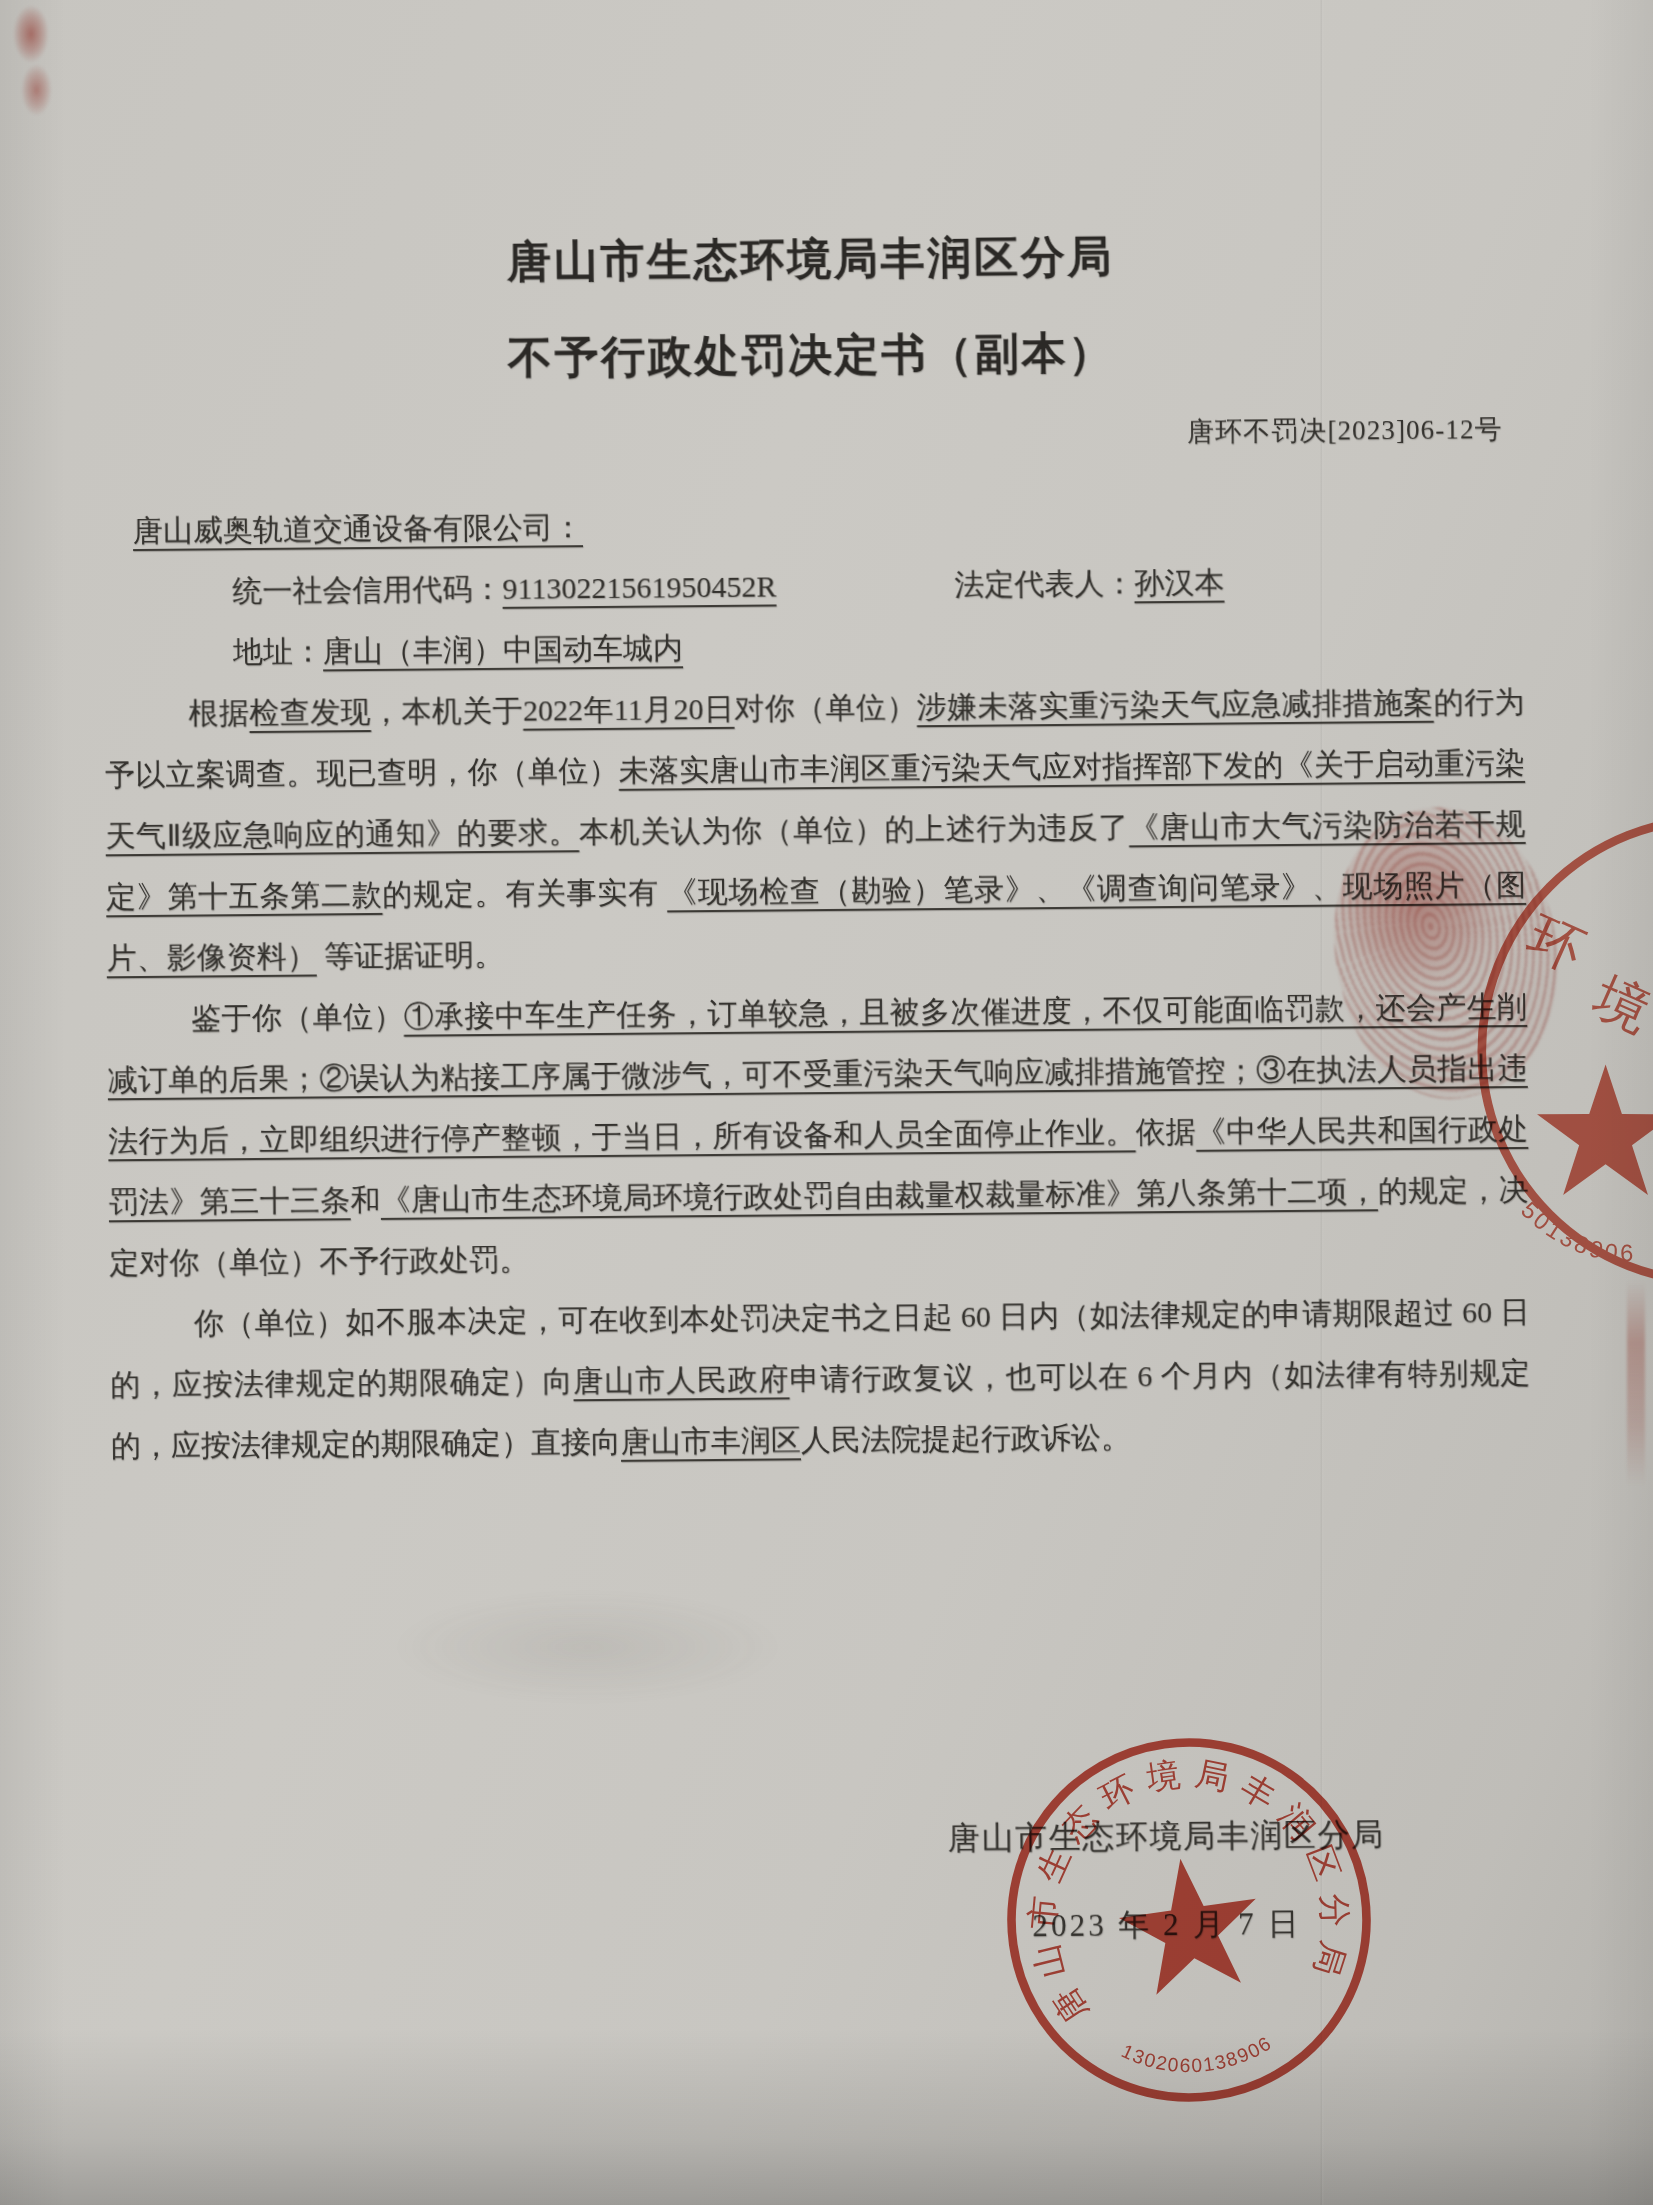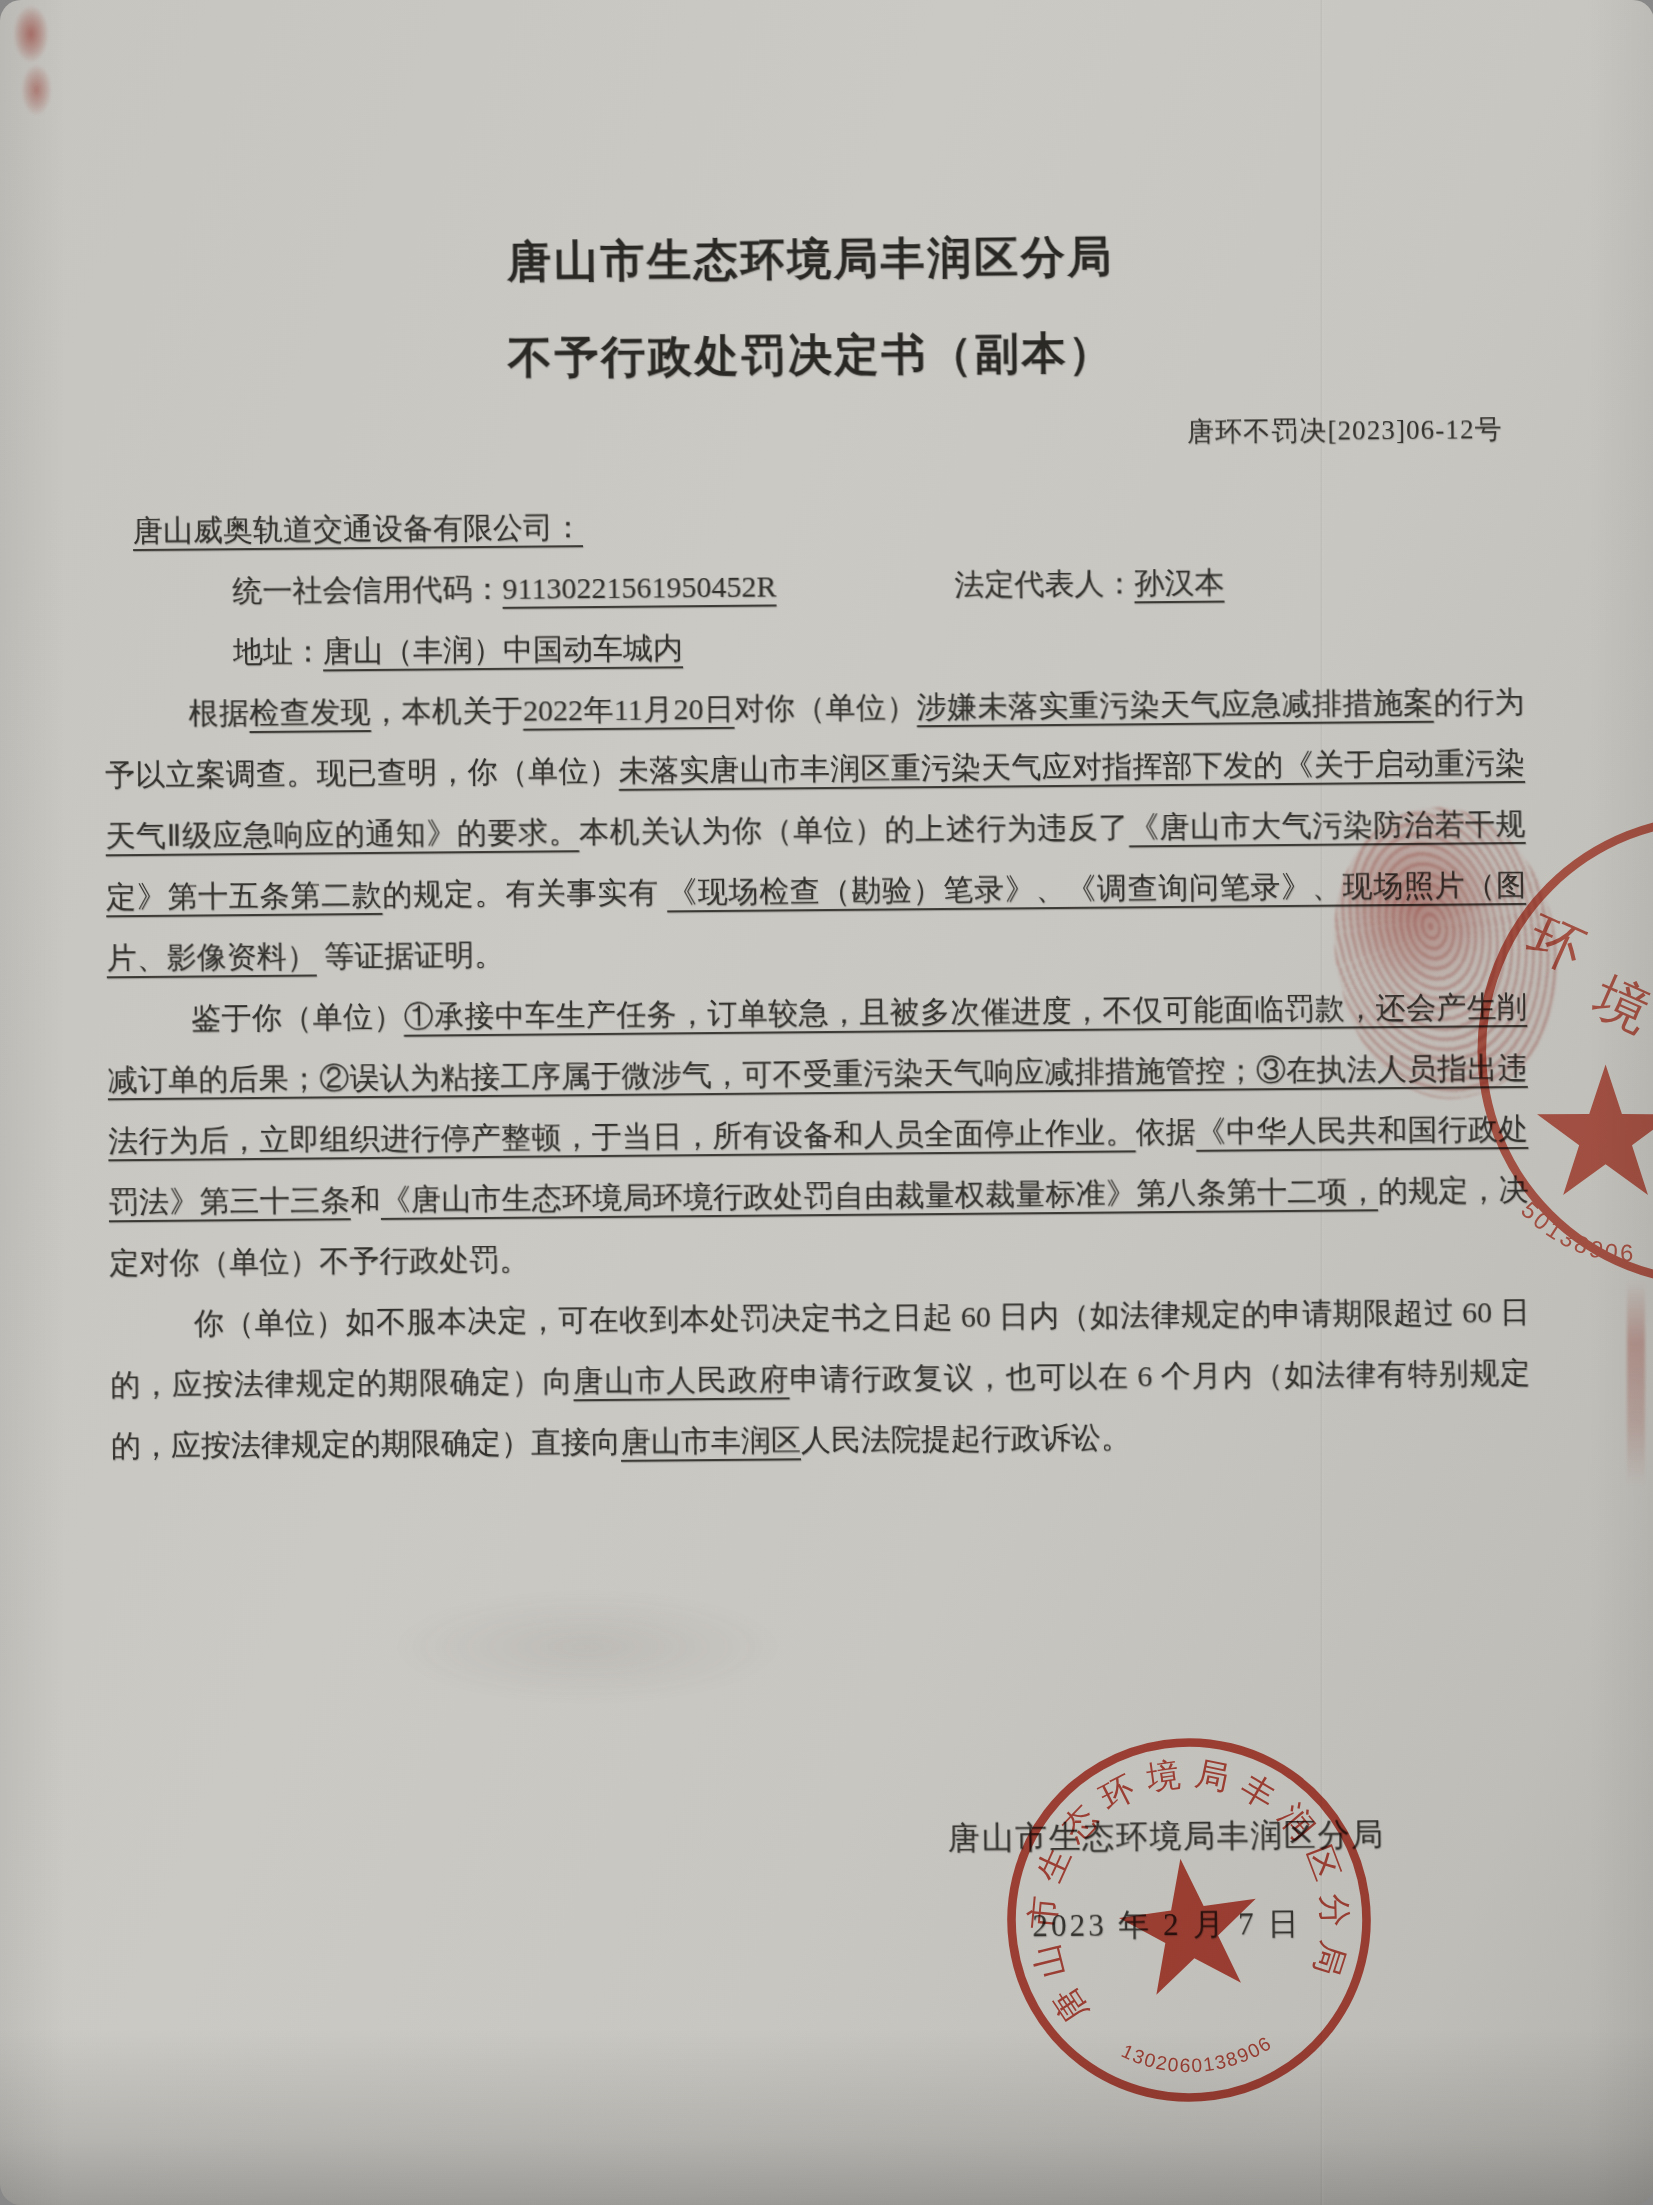--- a/index.html
+++ b/index.html
@@ -6,21 +6,20 @@
   .page{
     position:relative;
     width:1654px;height:2205px;
     overflow:hidden;
     background:
       linear-gradient(180deg, rgba(0,0,0,0) 92%, rgba(0,0,0,.10) 97%, rgba(0,0,0,.22) 100%),
       linear-gradient(90deg, rgba(0,0,0,.06) 0%, rgba(0,0,0,0) 4%, rgba(0,0,0,0) 96%, rgba(0,0,0,.05) 100%),
       linear-gradient(112deg, #c7c5c0 0%, #cbc9c4 38%, #c8c6c1 62%, #bfbdb8 88%, #b4b2ad 100%);
     font-family:"Liberation Serif", serif;
     color:#34322e;
-    border-radius:21px;
   }
   .crease{
     position:absolute;top:0;left:1320px;width:4.3px;height:100%;
     background:linear-gradient(90deg, rgba(0,0,0,0), rgba(0,0,0,.05), rgba(255,255,255,.05), rgba(0,0,0,0));
   }
   .doc{
     position:absolute;inset:0;
     transform:rotate(-0.5deg);
     transform-origin:50% 40%;
     filter:blur(0.3px);

